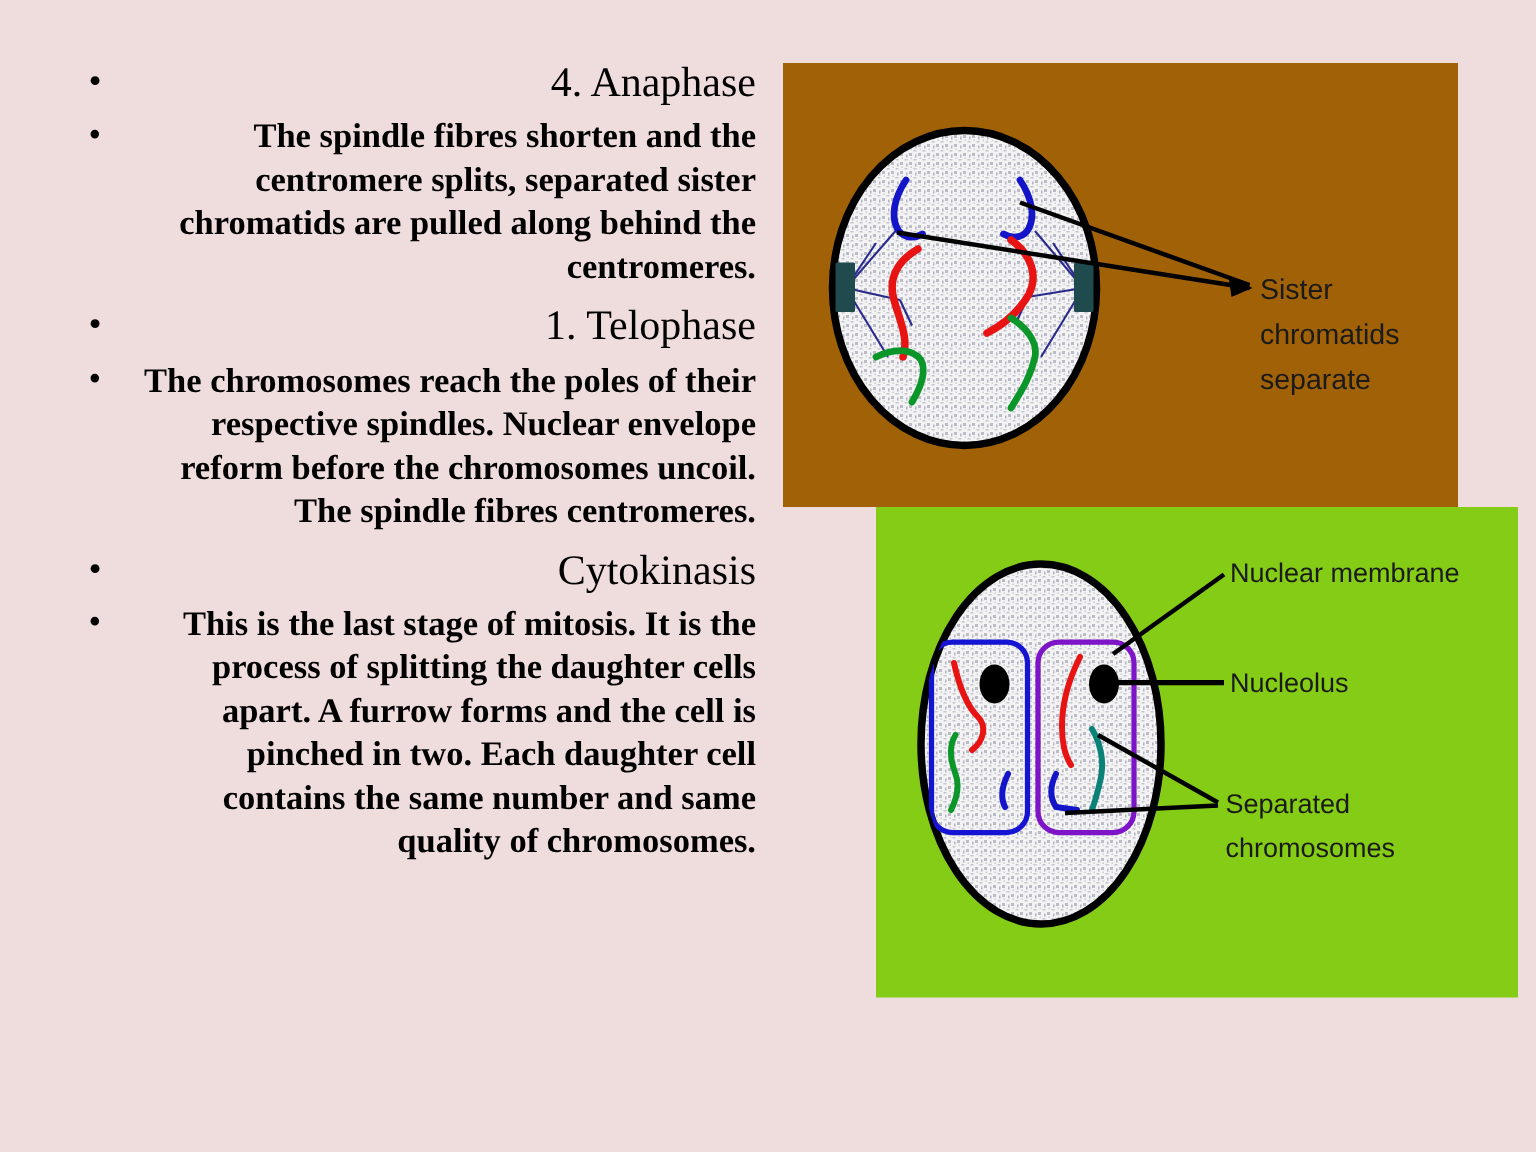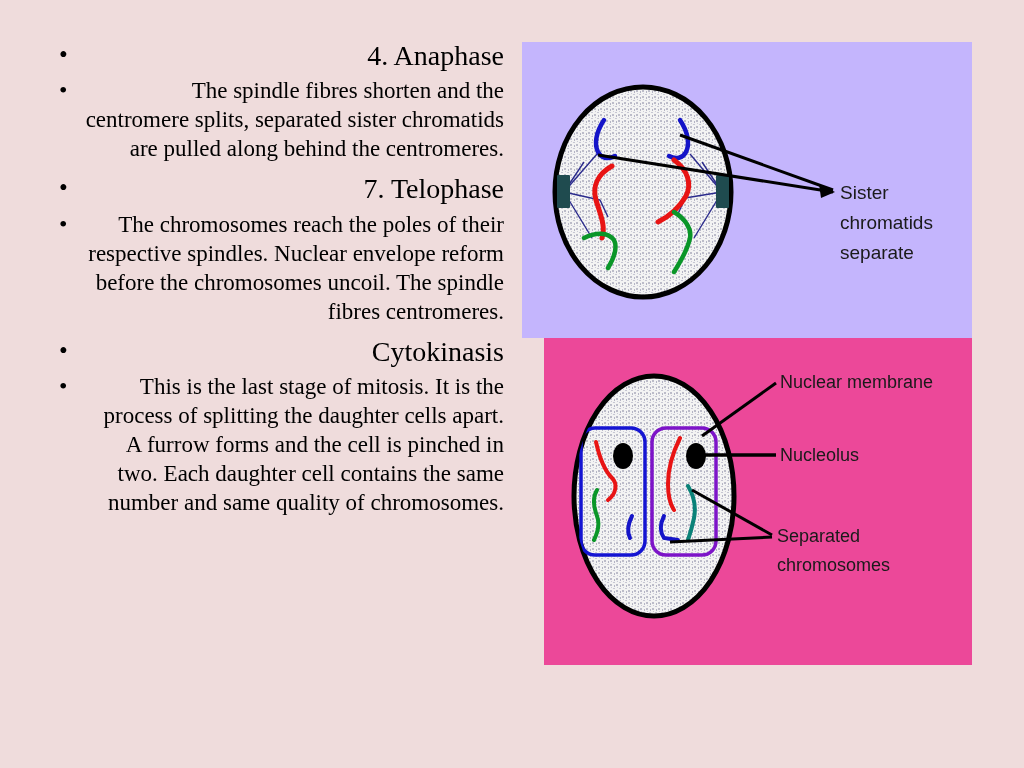--- a/index.html
+++ b/index.html
@@ -41,20 +41,21 @@
     font-size:28px;
     line-height:1.16;
   }
   .lvl-head .bullet-dot{
     font-size:25px;
     position:relative;top:2px;
   }
   .lvl-body .bullet-text{
     font-size:23px;
     line-height:1.26;
+    font-weight:bold;
   }
   .lvl-body .bullet-dot{
     font-size:24px;
     position:relative;top:1px;
   }
   .lvl-head{margin-bottom:5px;}
   .lvl-body{margin-bottom:9px;}
 
   
   .panel{
@@ -89,41 +90,41 @@
       <span class="bullet-text">4. Anaphase</span>
     </div>
 
     <div class="bullet-row lvl-body">
       <span class="bullet-dot">•</span>
       <span class="bullet-text">The spindle fibres shorten and the centromere splits, separated sister chromatids are pulled along behind the centromeres.</span>
     </div>
 
     <div class="bullet-row lvl-head">
       <span class="bullet-dot">•</span>
-      <span class="bullet-text">7. Telophase</span>
+      <span class="bullet-text">1. Telophase</span>
     </div>
 
     <div class="bullet-row lvl-body">
       <span class="bullet-dot">•</span>
       <span class="bullet-text">The chromosomes reach the poles of their respective spindles. Nuclear envelope reform before the chromosomes uncoil. The spindle fibres centromeres.</span>
     </div>
 
     <div class="bullet-row lvl-head">
       <span class="bullet-dot">•</span>
       <span class="bullet-text">Cytokinasis</span>
     </div>
 
     <div class="bullet-row lvl-body">
       <span class="bullet-dot">•</span>
       <span class="bullet-text">This is the last stage of mitosis. It is the process of splitting the daughter cells apart. A furrow forms and the cell is pinched in two. Each daughter cell contains the same number and same quality of chromosomes.</span>
     </div>
 
   </div>
 
-  <div class="panel" id="panel-anaphase" style="background: #c4b5fd;">
+  <div class="panel" id="panel-anaphase" style="background: #a16207;">
     <svg viewBox="0 0 450 296" xmlns="http://www.w3.org/2000/svg">
       <defs>
         <pattern id="speckA" width="6" height="6" patternUnits="userSpaceOnUse">
           <rect width="6" height="6" fill="#f3f3f3"></rect>
           <rect x="0" y="0" width="2" height="2" fill="#bcbcc9"></rect>
           <rect x="3" y="4" width="2" height="1" fill="#c6c6d2"></rect>
           <rect x="4" y="1" width="1" height="2" fill="#b4b4c4"></rect>
           <rect x="1" y="3" width="1" height="1" fill="#ccccd8"></rect>
         </pattern>
         <clipPath id="cellClipA">
@@ -168,21 +169,21 @@
         <path d="M311,150 L76,113"></path>
       </g>
       <polygon points="313,150 297,142 299,156" fill="#000000"></polygon>
 
       <text class="dlabel" x="318" y="157">Sister</text>
       <text class="dlabel" x="318" y="187">chromatids</text>
       <text class="dlabel" x="318" y="217">separate</text>
     </svg>
   </div>
 
-  <div class="panel" id="panel-telophase" style="background: #ec4899;">
+  <div class="panel" id="panel-telophase" style="background: #84cc16; margin-left: 40px;">
     <svg viewBox="0 0 428 327" xmlns="http://www.w3.org/2000/svg">
       <defs>
         <pattern id="speckB" width="6" height="6" patternUnits="userSpaceOnUse">
           <rect width="6" height="6" fill="#f3f3f3"></rect>
           <rect x="0" y="0" width="2" height="2" fill="#bcbcc9"></rect>
           <rect x="3" y="4" width="2" height="1" fill="#c6c6d2"></rect>
           <rect x="4" y="1" width="1" height="2" fill="#b4b4c4"></rect>
           <rect x="1" y="3" width="1" height="1" fill="#ccccd8"></rect>
         </pattern>
         <clipPath id="cellClipB">

